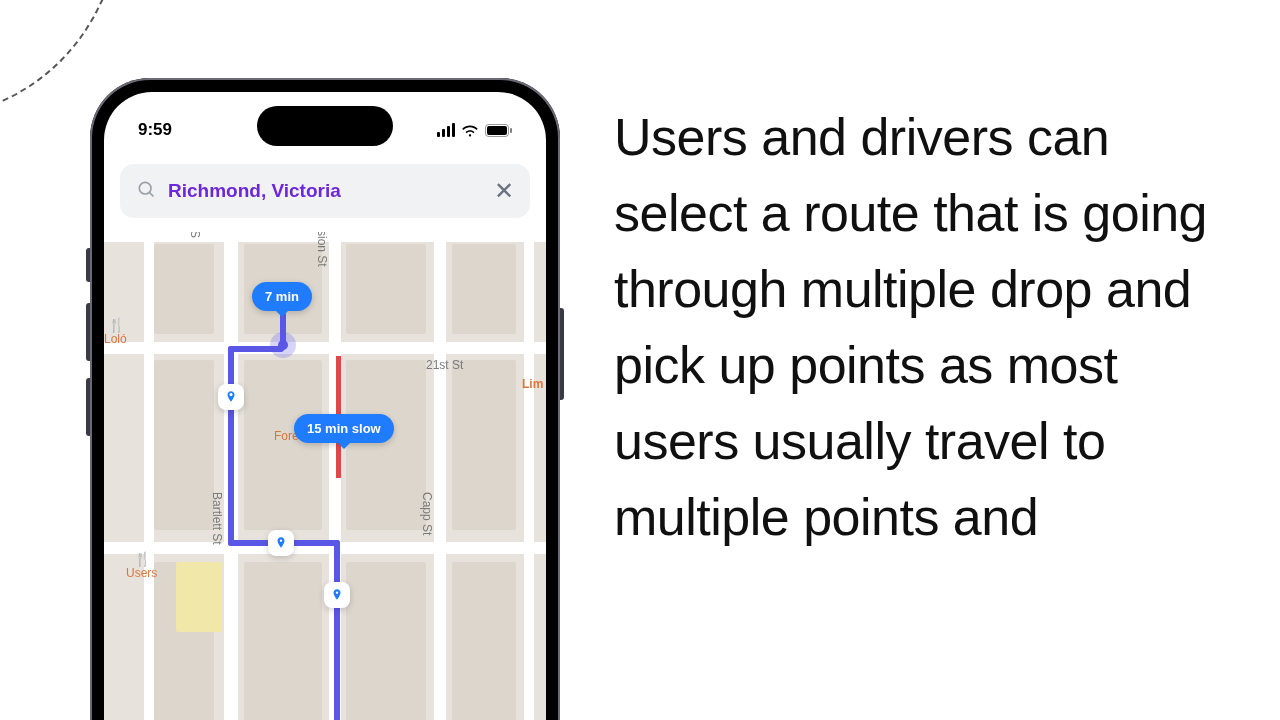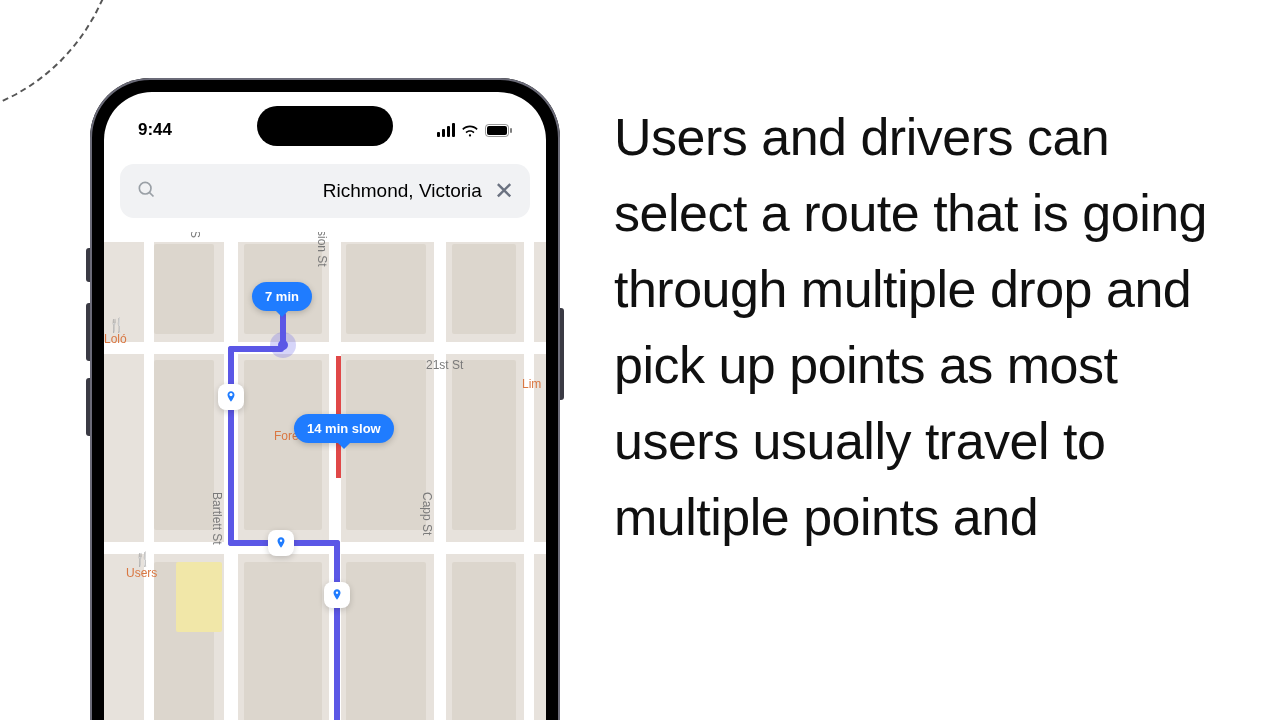--- a/index.html
+++ b/index.html
@@ -92,26 +92,25 @@
     display: flex;
     align-items: center;
     padding: 0 16px;
     gap: 12px;
     z-index: 20;
   }
   .search-bar .si svg { stroke:#9aa0a6; }
   .search-text {
     flex: 1;
     font-size: 19px;
-    font-weight: 400;
-    color: #000000;
+    font-weight: 700;
+    color: #6d28d9;
     border: none;
     background: transparent;
     outline: none;
-    text-align: right;
   }
   .close-x { font-size: 24px; color:#6b7280; cursor:pointer; line-height:1;}
 
   .map {
     position: absolute;
     top: 140px; left: 0; right: 0; bottom: 0;
     background: #e7e2dc;
     overflow: hidden;
   }
   
@@ -145,21 +144,21 @@
   .ml-capp{ left:330px; top:260px; transform: rotate(90deg); transform-origin:left top;}
   .ml-bart{ left:120px; top:260px; transform: rotate(90deg); transform-origin:left top;}
   .ml-sion{ left:225px; top:-2px; transform: rotate(90deg); transform-origin:left top;}
   .ml-s{ left:98px; top:-2px; transform: rotate(90deg); transform-origin:left top;}
 
   .poi { position:absolute; color:#d97742; font-size:12px; text-align:center; line-height:1.1;}
   .poi .fork{ font-size:14px; letter-spacing:-3px; display:block;}
   .poi-lolo{ left:0px; top:86px; }
   .poi-garcon{ left:22px; top:320px; }
   .poi-fore{ left:170px; top:198px; }
-  .poi-lim{ left:418px; top:146px; }
+  .poi-lim{ left:418px; top:146px;font-weight:bold; }
 
   
   .route-blue { position:absolute; background:#5b57e6; }
   .rb-v1{ left:124px; top:114px; width:6px; height:200px; border-radius:4px;}
   .rb-h1{ left:124px; top:308px; width:112px; height:6px; border-radius:4px;}
   .rb-v2{ left:230px; top:308px; width:6px; height:260px; border-radius:4px;}
   .rb-h0{ left:124px; top:114px; width:56px; height:6px; border-radius:4px;}
   .rb-v0{ left:176px; top:80px; width:6px; height:38px; border-radius:4px;}
 
   .route-red { position:absolute; background:#e04848; }
@@ -230,21 +229,21 @@
 <div class="phone">
   <div class="phone-side-btn pbtn-l1"></div>
   <div class="phone-side-btn pbtn-l2"></div>
   <div class="phone-side-btn pbtn-l3"></div>
   <div class="phone-side-btn pbtn-r"></div>
 
   <div class="screen">
     <div class="island"></div>
 
     <div class="status-bar">
-      <span>9:44</span>
+      <span>9:59</span>
       <div class="status-right">
         <span class="signal-bars">
           <span class="sb1"></span>
             <span class="sb2"></span>
             <span class="sb3"></span>
             <span class="sb4"></span>
         </span>
         <span class="wifi-icon">
           <svg width="18" height="13" viewBox="0 0 18 13">
               <path d="M9 12.5c.6 0 1.1-.5 1.1-1.1S9.6 10.3 9 10.3s-1.1.5-1.1 1.1.5 1.1 1.1 1.1zm-3.3-3.3c1.8-1.8 4.8-1.8 6.6 0l1.2-1.2c-2.5-2.5-6.5-2.5-9 0l1.2 1.2zM2.4 5.9c3.6-3.6 9.5-3.6 13.1 0l1.2-1.2C12.5.5 5.5.5 1.2 4.7l1.2 1.2z" fill="#000"></path>
@@ -328,18 +327,18 @@
           </svg>
       </div>
       <div class="waypoint wp3">
         <svg viewBox="0 0 24 24">
             <path d="M12 2C8.7 2 6 4.7 6 8c0 4.5 6 12 6 12s6-7.5 6-12c0-3.3-2.7-6-6-6z" fill="#1f7cff"></path>
             <circle cx="12" cy="8" r="2" fill="#fff"></circle>
           </svg>
       </div>
 
       <div class="bubble bub-5">7 min</div>
-      <div class="bubble bub-15">14 min slow</div>
+      <div class="bubble bub-15">15 min slow</div>
     </div>
   </div>
 </div>
 
 <div class="desc">Users and drivers can select a route that is going through multiple drop and pick up points as most users usually travel to multiple points and</div>
 
 </body></html>

